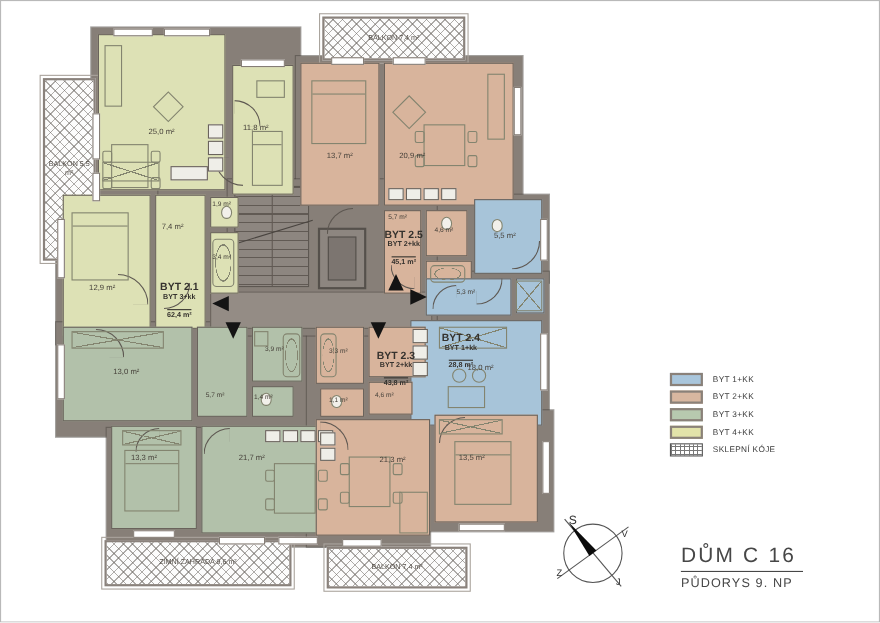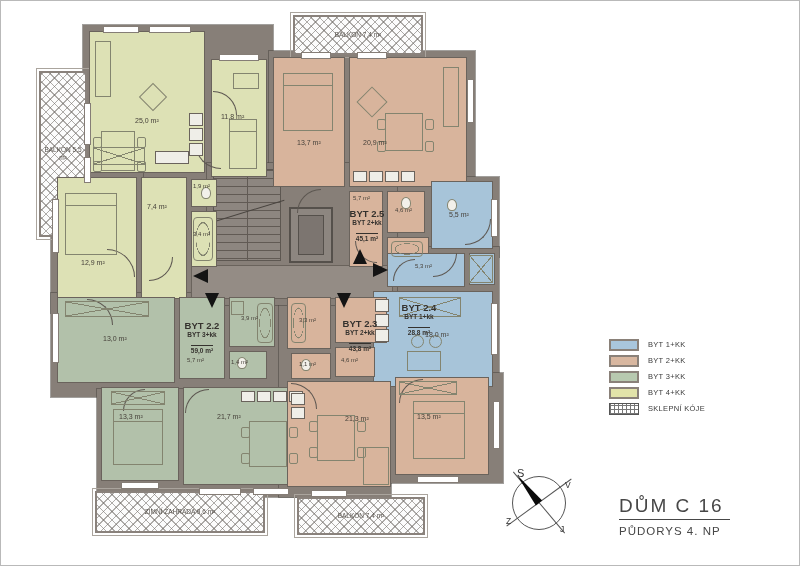--- a/index.html
+++ b/index.html
@@ -260,24 +260,24 @@
   <span class="rl" style="left:240px;top:314px;font-size:6px">3,9 m²</span>
   <span class="rl" style="left:230px;top:358px;font-size:6px">1,4 m²</span>
   <span class="rl" style="left:118px;top:412px">13,3 m²</span>
   <span class="rl" style="left:216px;top:412px">21,7 m²</span>
   <span class="rl" style="left:298px;top:316px;font-size:6px">3,3 m²</span>
   <span class="rl" style="left:298px;top:360px;font-size:6px">1,1 m²</span>
   <span class="rl" style="left:340px;top:356px;font-size:6px">4,6 m²</span>
   <span class="rl" style="left:344px;top:414px">21,3 m²</span>
   <span class="rl" style="left:416px;top:412px">13,5 m²</span>
 
-  <div class="apt" style="left:174px;top:320px;width:54px">
-    <span class="nm">BYT 2.2</span>
+  <div class="apt" style="left:134px;top:256px;width:56px">
+    <span class="nm">BYT 2.1</span>
     <span class="tp">BYT 3+kk</span>
-    <span class="ar">59,0 m²</span>
+    <span class="ar">62,4 m²</span>
   </div>
   <div class="apt" style="left:330px;top:318px;width:58px">
     <span class="nm">BYT 2.3</span>
     <span class="tp">BYT 2+kk</span>
     <span class="ar">43,8 m²</span>
   </div>
   <div class="apt" style="left:388px;top:302px;width:60px">
     <span class="nm">BYT 2.4</span>
     <span class="tp">BYT 1+kk</span>
     <span class="ar">28,8 m²</span>
@@ -323,16 +323,16 @@
     <div class="cline" style="transform:rotate(-36deg)"></div>
     <div class="needle"></div>
     <span class="cl" style="left:516px;top:466px;font-size:11px">S</span>
     <span class="cl" style="left:564px;top:479px">V</span>
     <span class="cl" style="left:505px;top:515px">Z</span>
     <span class="cl" style="left:559px;top:523px">J</span>
   </div>
 
   <div class="tblock">
     <div class="t1">DŮM C 16</div>
-    <div class="t2">PŮDORYS 4. NP</div>
+    <div class="t2">PŮDORYS 9. NP</div>
   </div>
 
 </div>
 
 </body></html>

